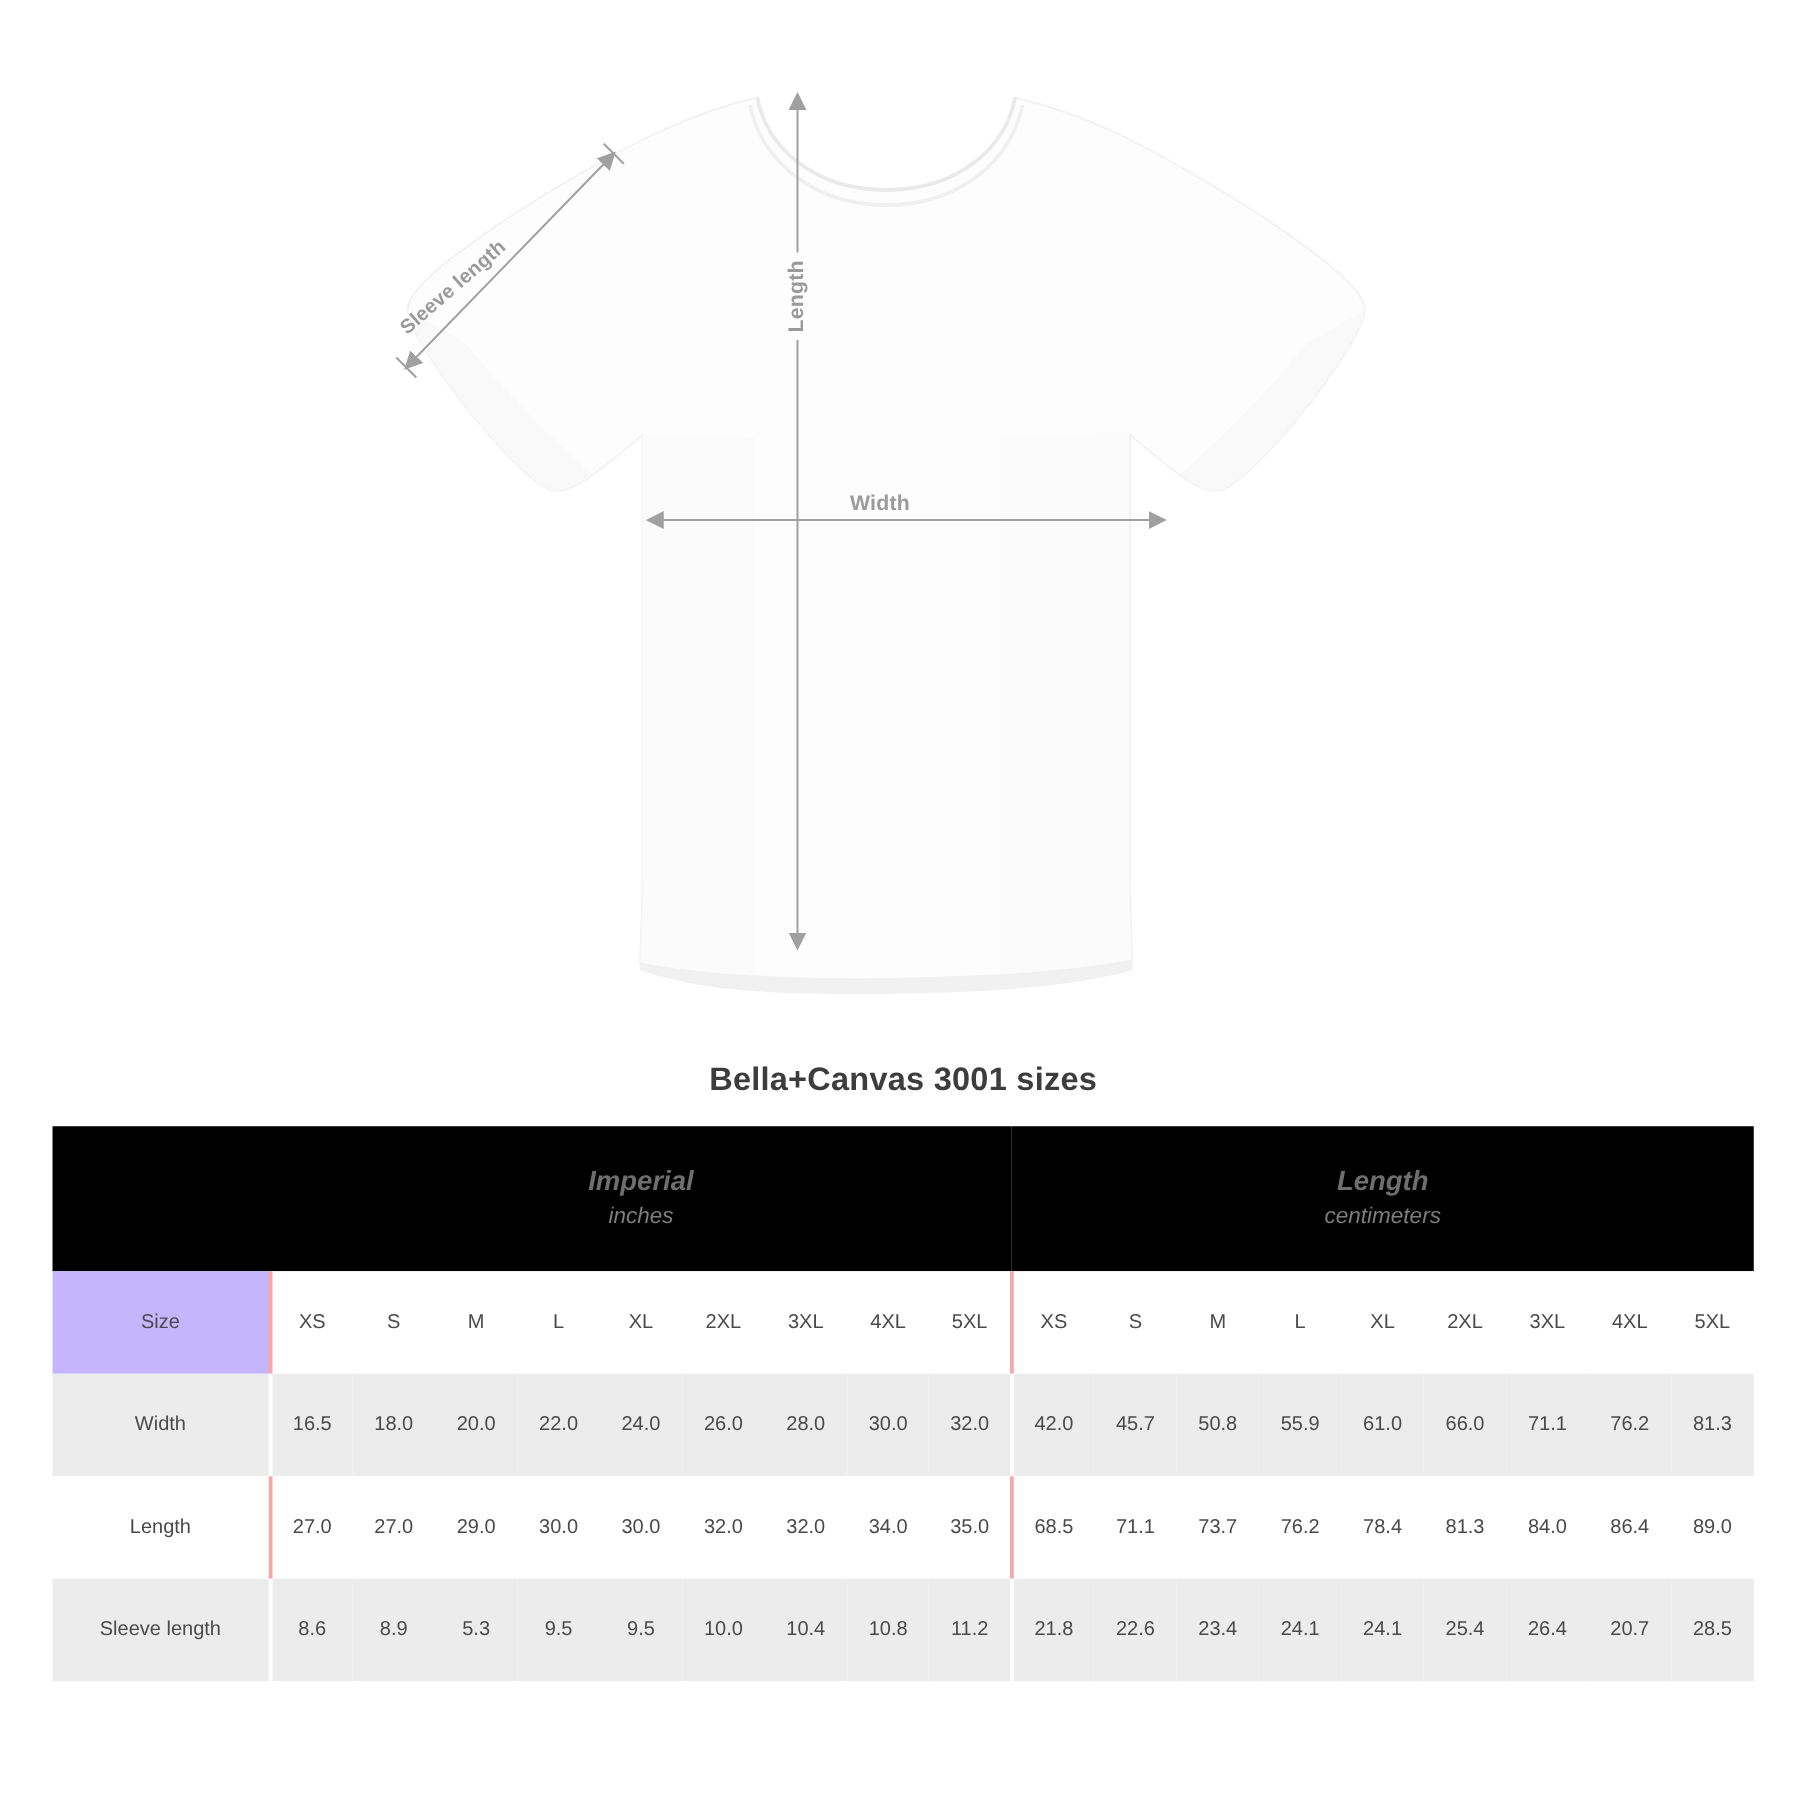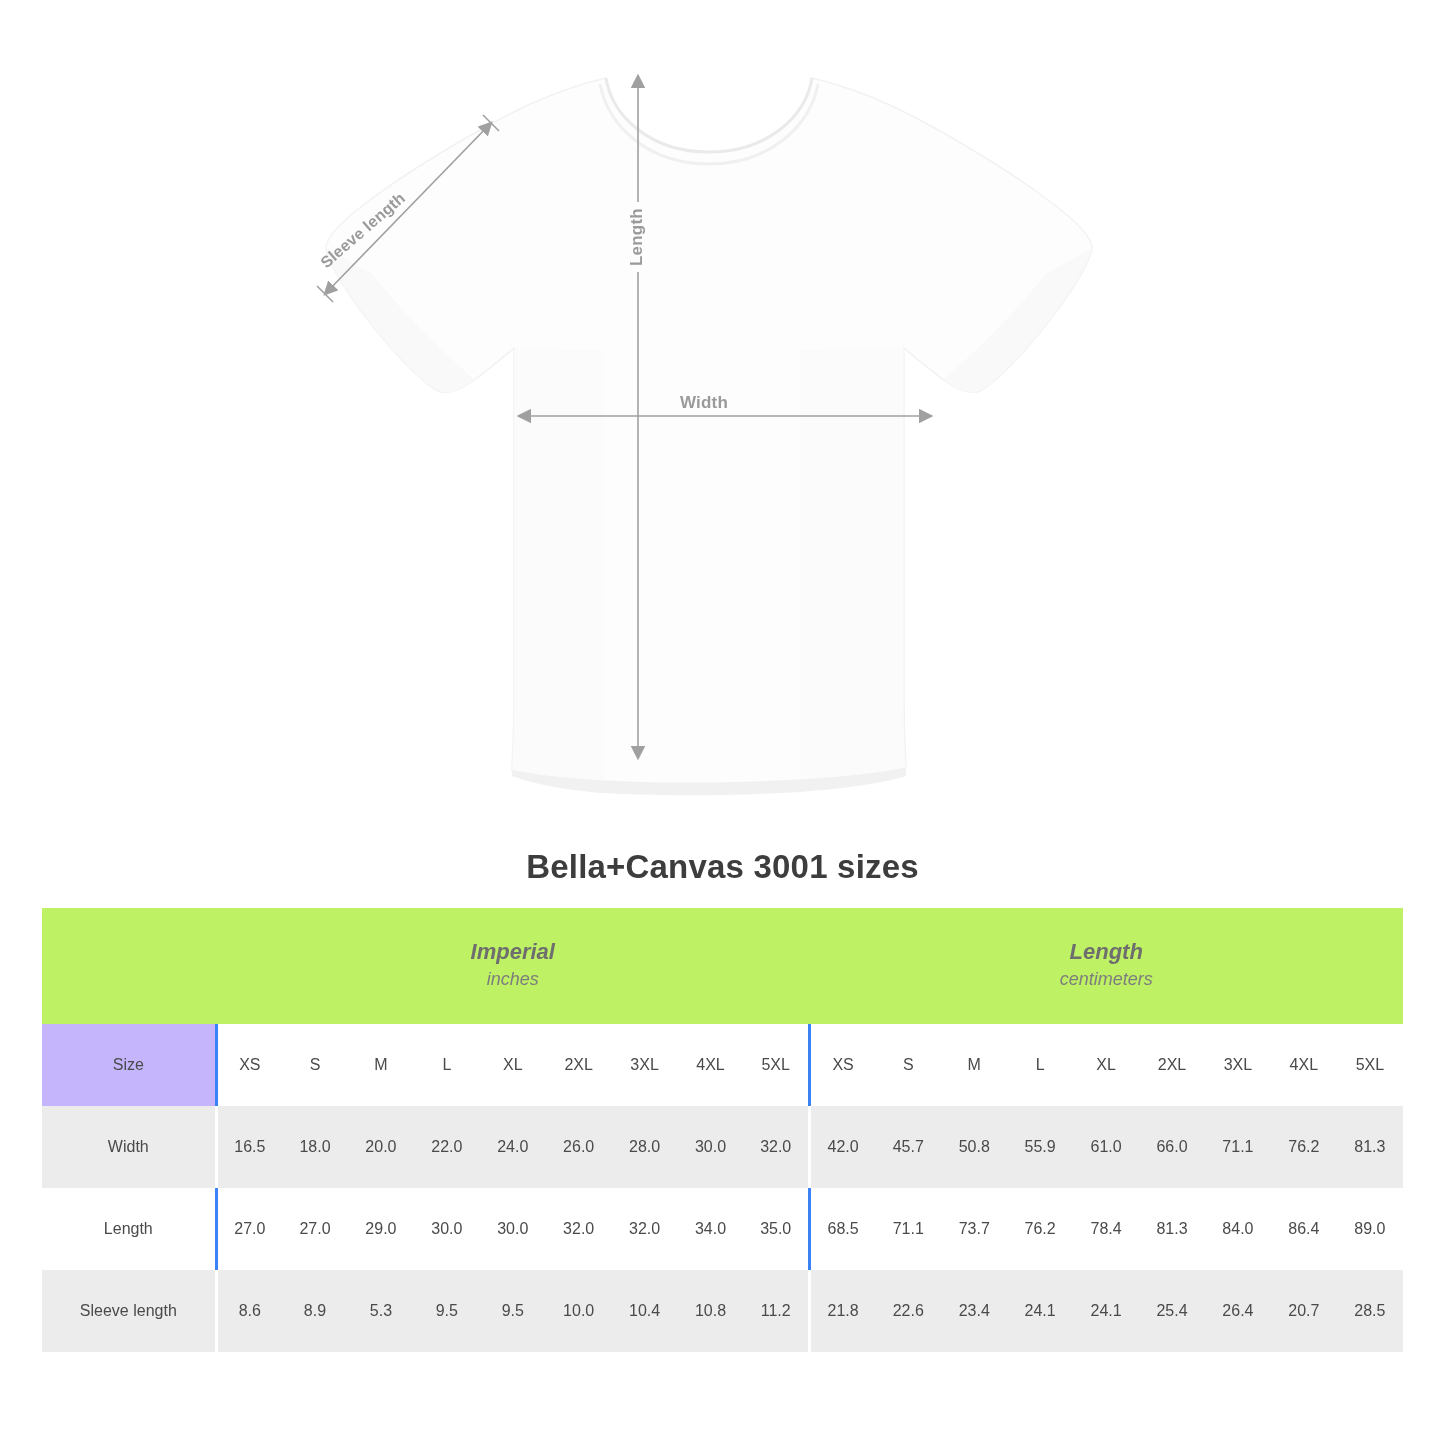--- a/index.html
+++ b/index.html
@@ -55,21 +55,21 @@
     transform-origin: left bottom;
     font-size: 16px;
   }
 
   
   .title-block {
     text-align: center;
     margin-top: 28px;
   }
   .chart-title {
-    font-size: 33px;
+    font-size: 26px;
     font-weight: bold;
     color: #3d3d3d;
     letter-spacing: 0.2px;
   }
   .chart-note {
     margin-top: 18px;
     font-size: 16.5px;
     font-style: italic;
     color: #6d6d6d;
   }
@@ -91,21 +91,21 @@
     font-size: 16px;
     color: #4a4a4a;
     font-weight: normal;
     padding: 0;
     height: 82px;
   }
   col.label-col { width: 174px; }
   col.data-col  { width: 65.9px; }
 
   .unit-head {
-    background: #bef264;
+    background: #000000;
     height: 116px;
   }
   .unit-head .unit-name {
     font-size: 22px;
     font-style: italic;
     font-weight: bold;
     color: #6e6e6e;
     line-height: 1.25;
   }
   .unit-head .unit-sub {
@@ -125,21 +125,21 @@
   }
   td.size-head {
     font-weight: bold;
     color: #4a4a4a;
     font-size: 16px;
   }
   tr.head-row td { background: #ffffff; }
   tr.head-row td.row-label { background: #c4b5fd; }
 
   .cell-sep {
-    border-left: 3px solid #3b82f6;
+    border-left: 3px solid #fca5a5;
   }
   tr.row-even td.cell-sep { border-left: 3px solid #ffffff; }
 </style>
 </head>
 <body>
 
 <div class="illustration">
 
   <svg class="shirt-svg" width="1445" height="820" viewBox="0 0 1445 820">
     <defs>

